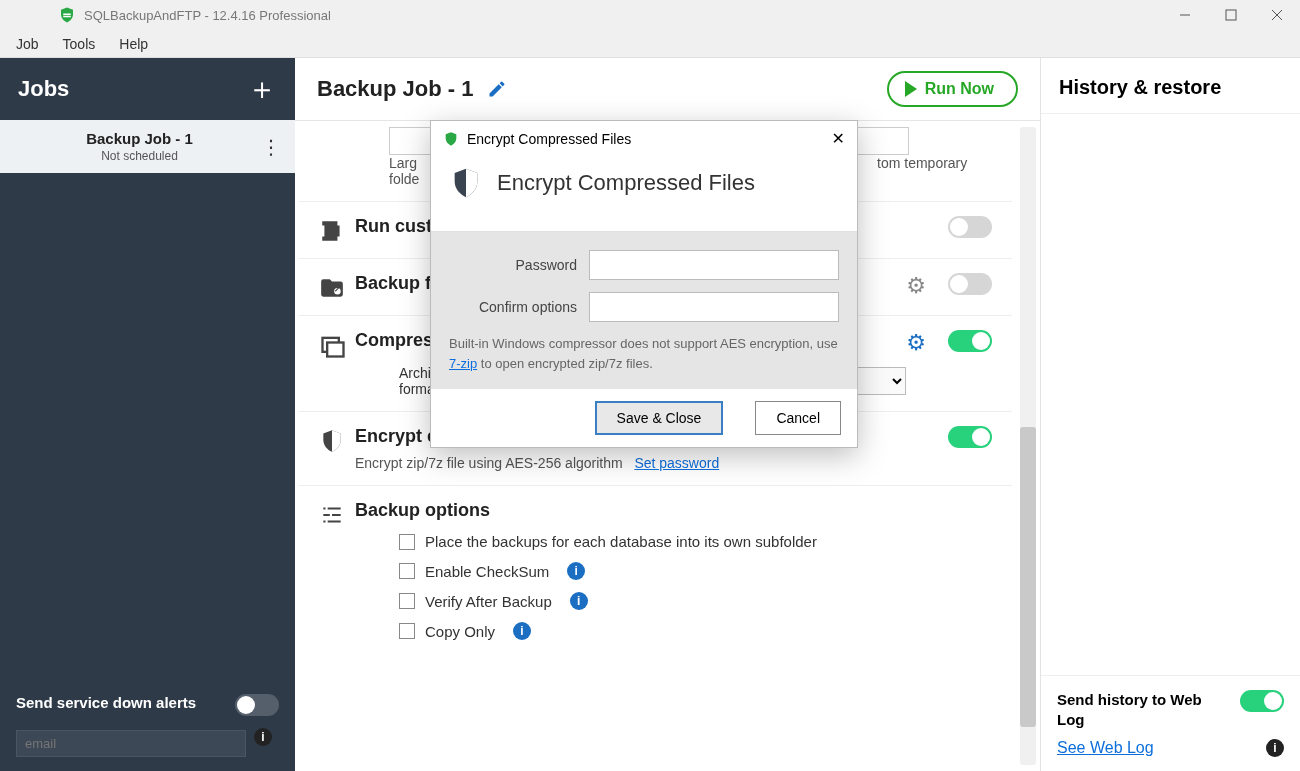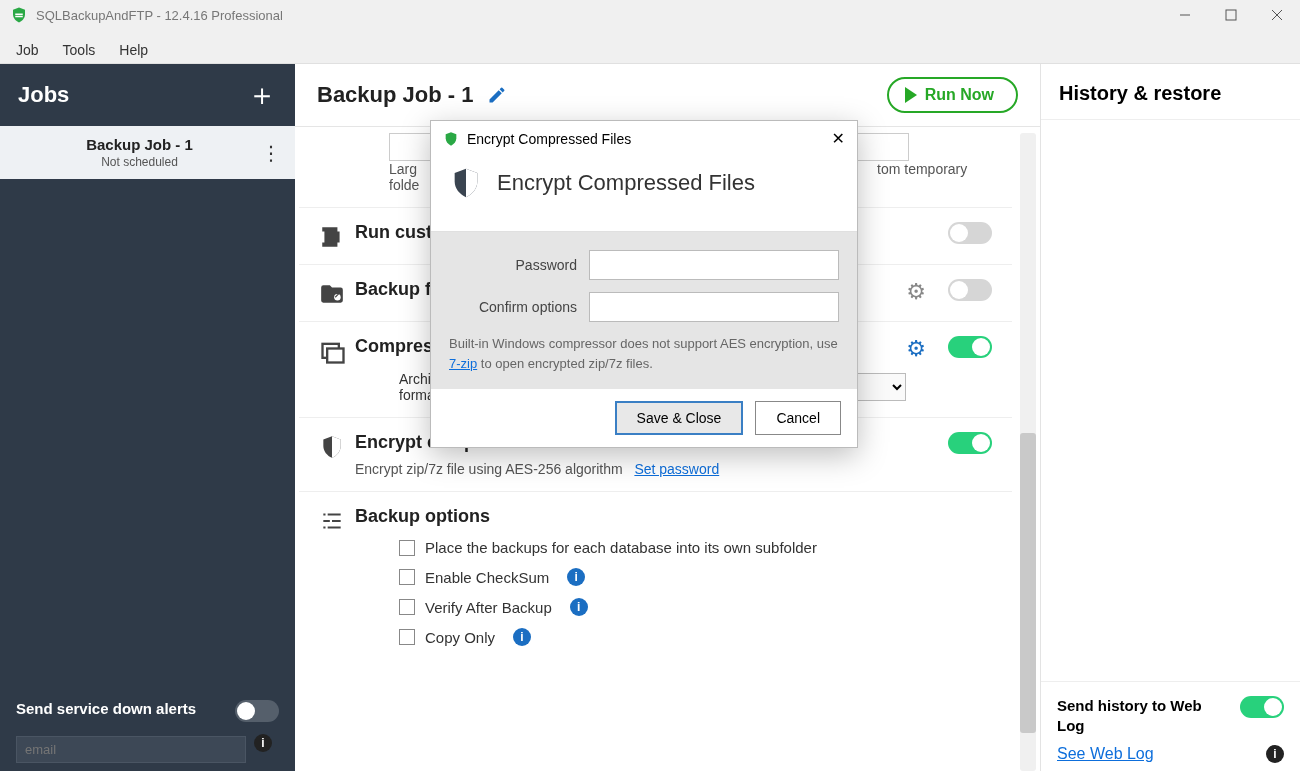--- a/index.html
+++ b/index.html
@@ -1,26 +1,26 @@
 <!DOCTYPE html>
 <html><head>
 <meta charset="utf-8">
 <style>
 * { box-sizing: border-box; margin: 0; padding: 0; font-family: "Segoe UI", Arial, sans-serif; }
 body { width: 1300px; height: 771px; background: #f0f0f0; overflow: hidden; position: relative; }
 
 
-.titlebar { height: 30px; display: flex; align-items: center; padding: 0 0 0 10px; background: #f0f0f0; }
+.titlebar { height: 30px; display: flex; align-items: center; padding: 0 0 0 10px; background: #f0f0f0; margin-left: 48px; }
 .titlebar .logo { width: 18px; height: 18px; margin-right: 8px; }
 .titlebar .title { color: #777; font-size: 13px; }
 .titlebar .winbtns { margin-left: auto; display: flex; }
 .titlebar .winbtn { width: 46px; height: 30px; display:flex; align-items:center; justify-content:center; color:#555; }
 
 
-.menubar { height: 28px; display:flex; align-items:center; gap: 4px; padding: 0 6px; background:#f0f0f0; border-bottom:1px solid #e0e0e0;margin-top:6px;}
+.menubar { height: 28px; display:flex; align-items:center; gap: 4px; padding: 0 6px; background:#f0f0f0; border-bottom:1px solid #e0e0e0;}
 .menubar .mitem { padding: 3px 10px; font-size: 14px; color:#333; cursor:pointer; }
 
 
 .layout { display:flex; height: calc(771px - 30px - 28px); }
 
 
 .sidebar { width: 295px; background: #2f3a48; display:flex; flex-direction:column; color:#fff; }
 .jobs-header { height: 62px; display:flex; align-items:center; justify-content:space-between; padding: 0 18px; }
 .jobs-header h2 { font-size: 22px; font-weight:600; }
 .plus { font-size: 30px; font-weight:300; }
@@ -89,21 +89,21 @@
 .modal { position:absolute; left:430px; top:120px; width:428px; background:#fff; border:1px solid #bbb; box-shadow:0 8px 28px rgba(0,0,0,0.25); z-index:50;}
 .modal .mtitle { display:flex; align-items:center; padding:8px 12px; font-size:14px;}
 .modal .mtitle .close { margin-left:auto; font-size:16px; cursor:pointer;}
 .modal .mhead { display:flex; align-items:center; gap:14px; padding: 10px 18px 18px 18px;}
 .modal .mhead h3 { font-size:22px; font-weight:500; color:#333;}
 .modal .mbody { background:#e5e5e5; padding: 18px 18px 16px 18px; border-top:1px solid #e0e0e0;margin-top:13px;}
 .mfield { display:flex; align-items:center; margin-bottom:12px;}
 .mfield label { width:140px; text-align:right; font-size:14px; color:#444; padding-right:12px;}
 .mfield input { flex:1; height:30px; border:1px solid #bbb; padding:0 6px; background:#fff;}
 .mnote { font-size:13px; color:#666; line-height:1.5; margin-top:4px;}
-.mbtns { display:flex; justify-content:flex-end; gap:12px; padding:12px 16px;}
+.mbtns { display:flex; justify-content:flex-end; gap:32px; padding:12px 16px;}
 .mbtns button { height:34px; padding: 0 20px; font-size:14px; background:#fff; border:1px solid #888;}
 .mbtns .primary { background:#e8e8e8; border:2px solid #3a7fc4;}
 
 svg { display:block; }
 </style>
 </head>
 <body>
 
 <div class="titlebar">
   <span class="logo">

